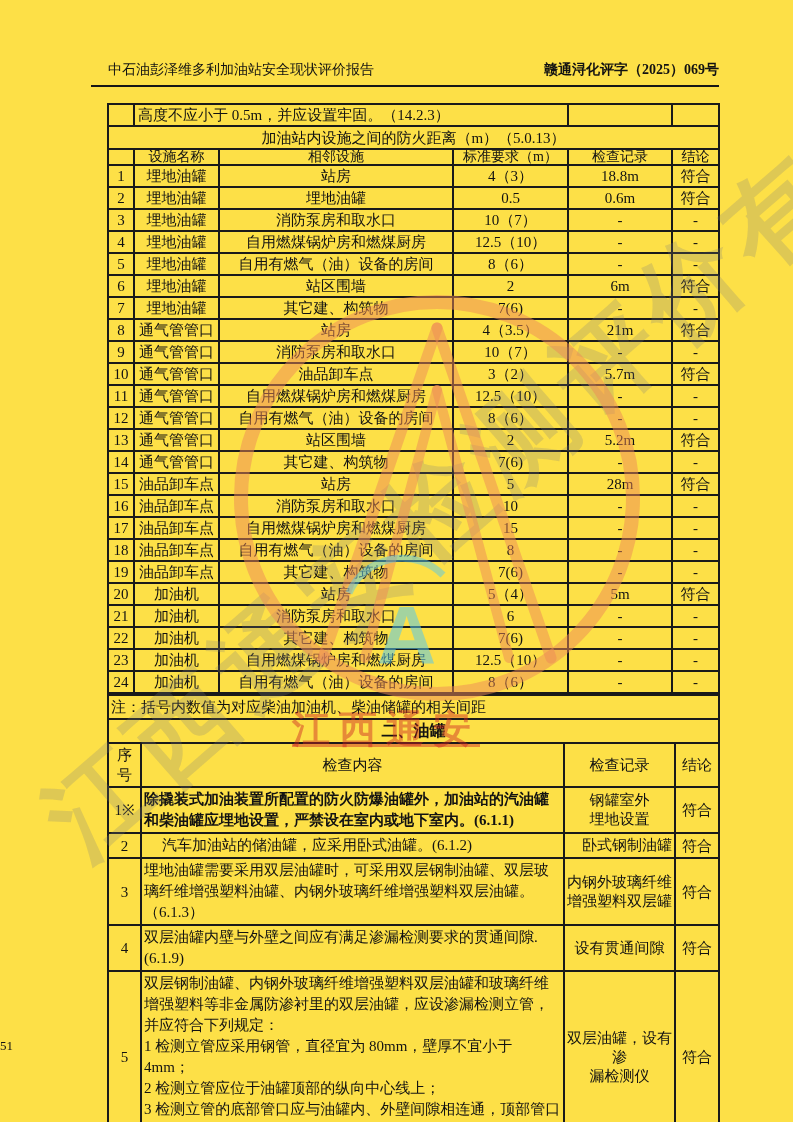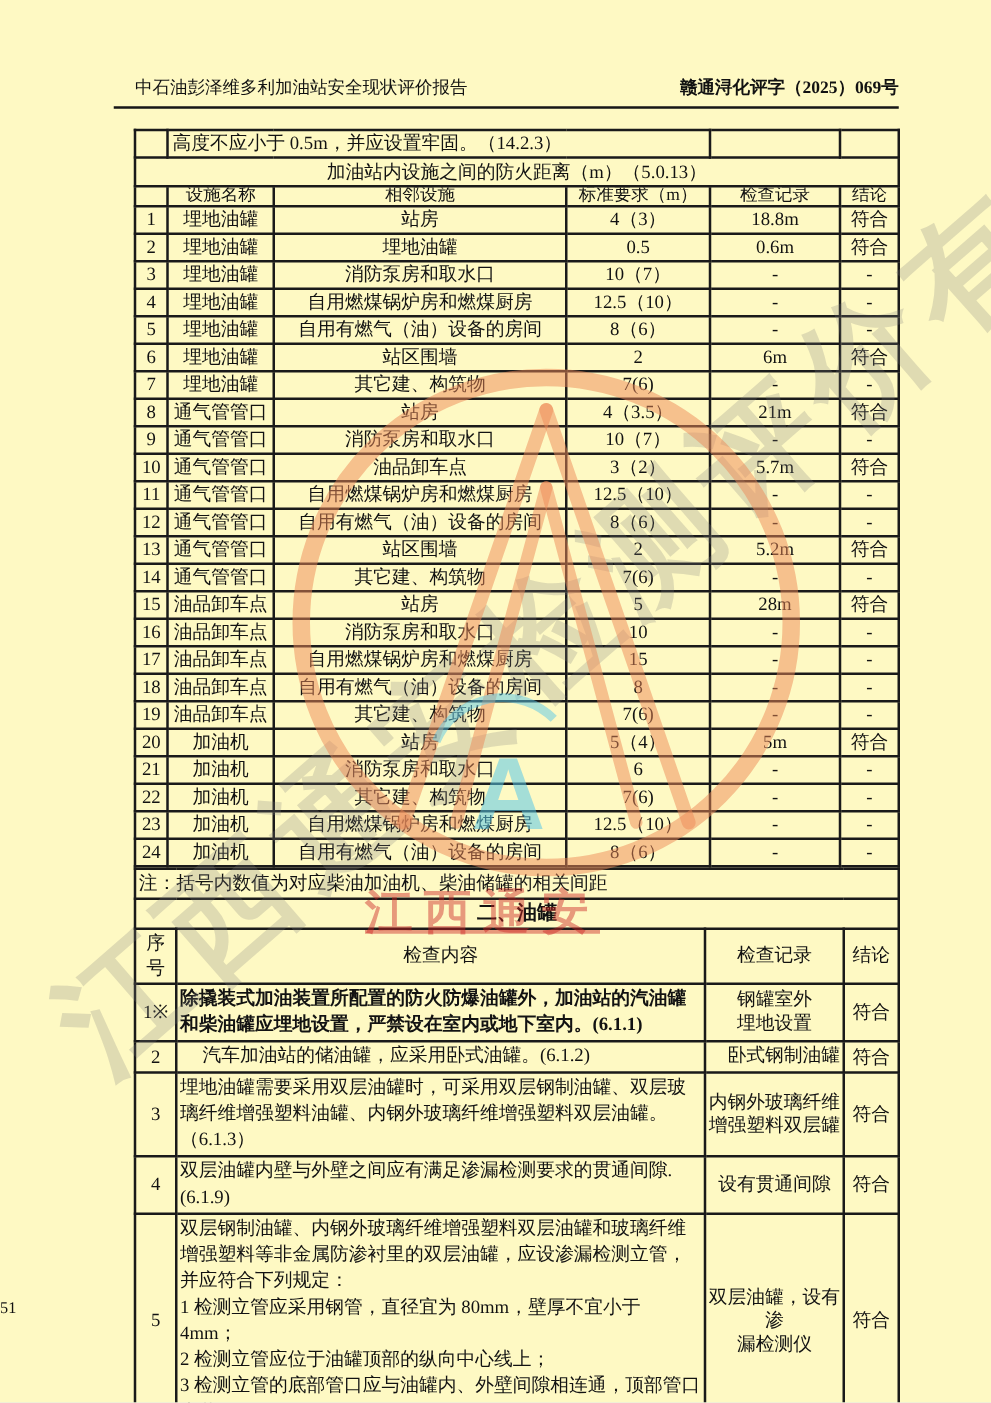--- a/index.html
+++ b/index.html
@@ -1,16 +1,16 @@
 <!DOCTYPE html>
 <html><head>
 <meta charset="utf-8">
 <style>
   html,body{margin:0;padding:0;background:#e8e8e8;}
-  .page{position:relative;width:793px;height:1122px;background:#fef9c3;overflow:hidden;
+  .page{position:relative;width:793px;height:1122px;background:#fde047;overflow:hidden;
         font-family:"Liberation Serif","DejaVu Serif",serif;color:#121212;}
   
   .doc-header{position:absolute;left:108px;top:61px;width:611px;display:flex;
               justify-content:space-between;align-items:flex-end;font-size:14px;}
   .doc-header .right{font-weight:bold;}
   .header-rule{position:absolute;left:91px;top:85px;width:628px;border-top:2px solid #161616;}
   
   .content{position:absolute;left:107px;top:103px;width:612px;z-index:1;}
   table{border-collapse:collapse;table-layout:fixed;width:611px;}
   td{border:2px solid #1a1a1a;font-size:15px;text-align:center;vertical-align:middle;

